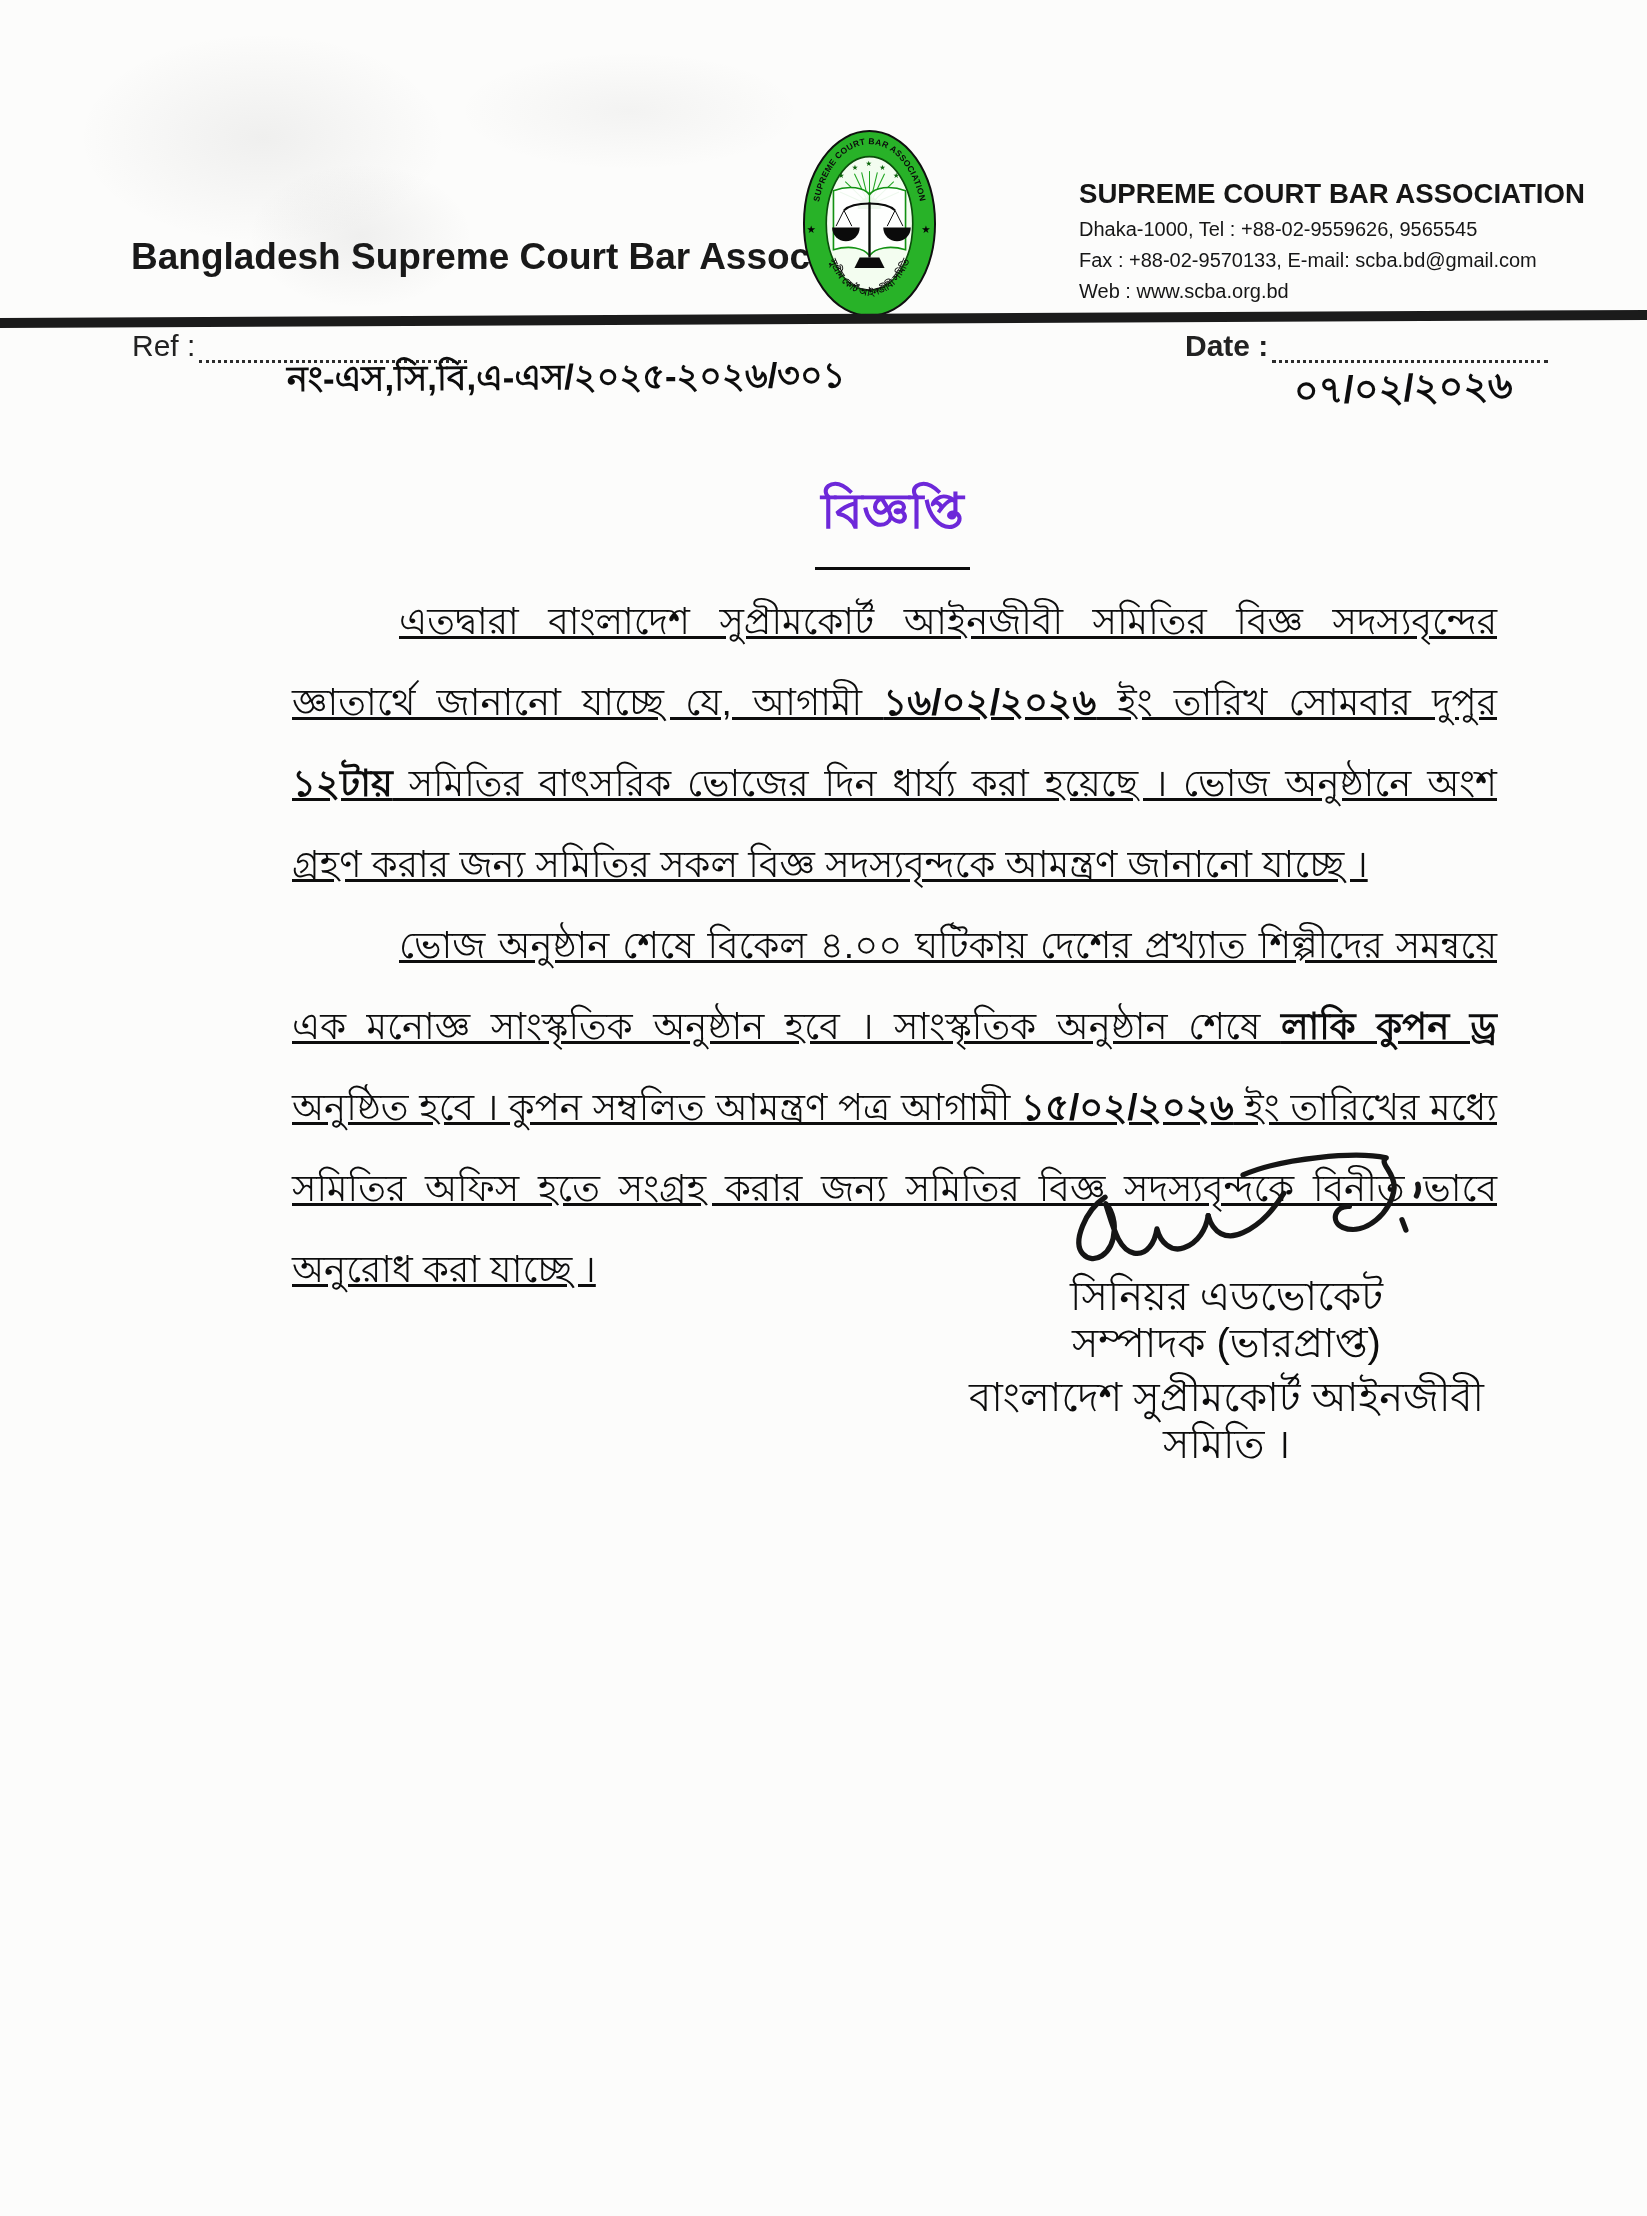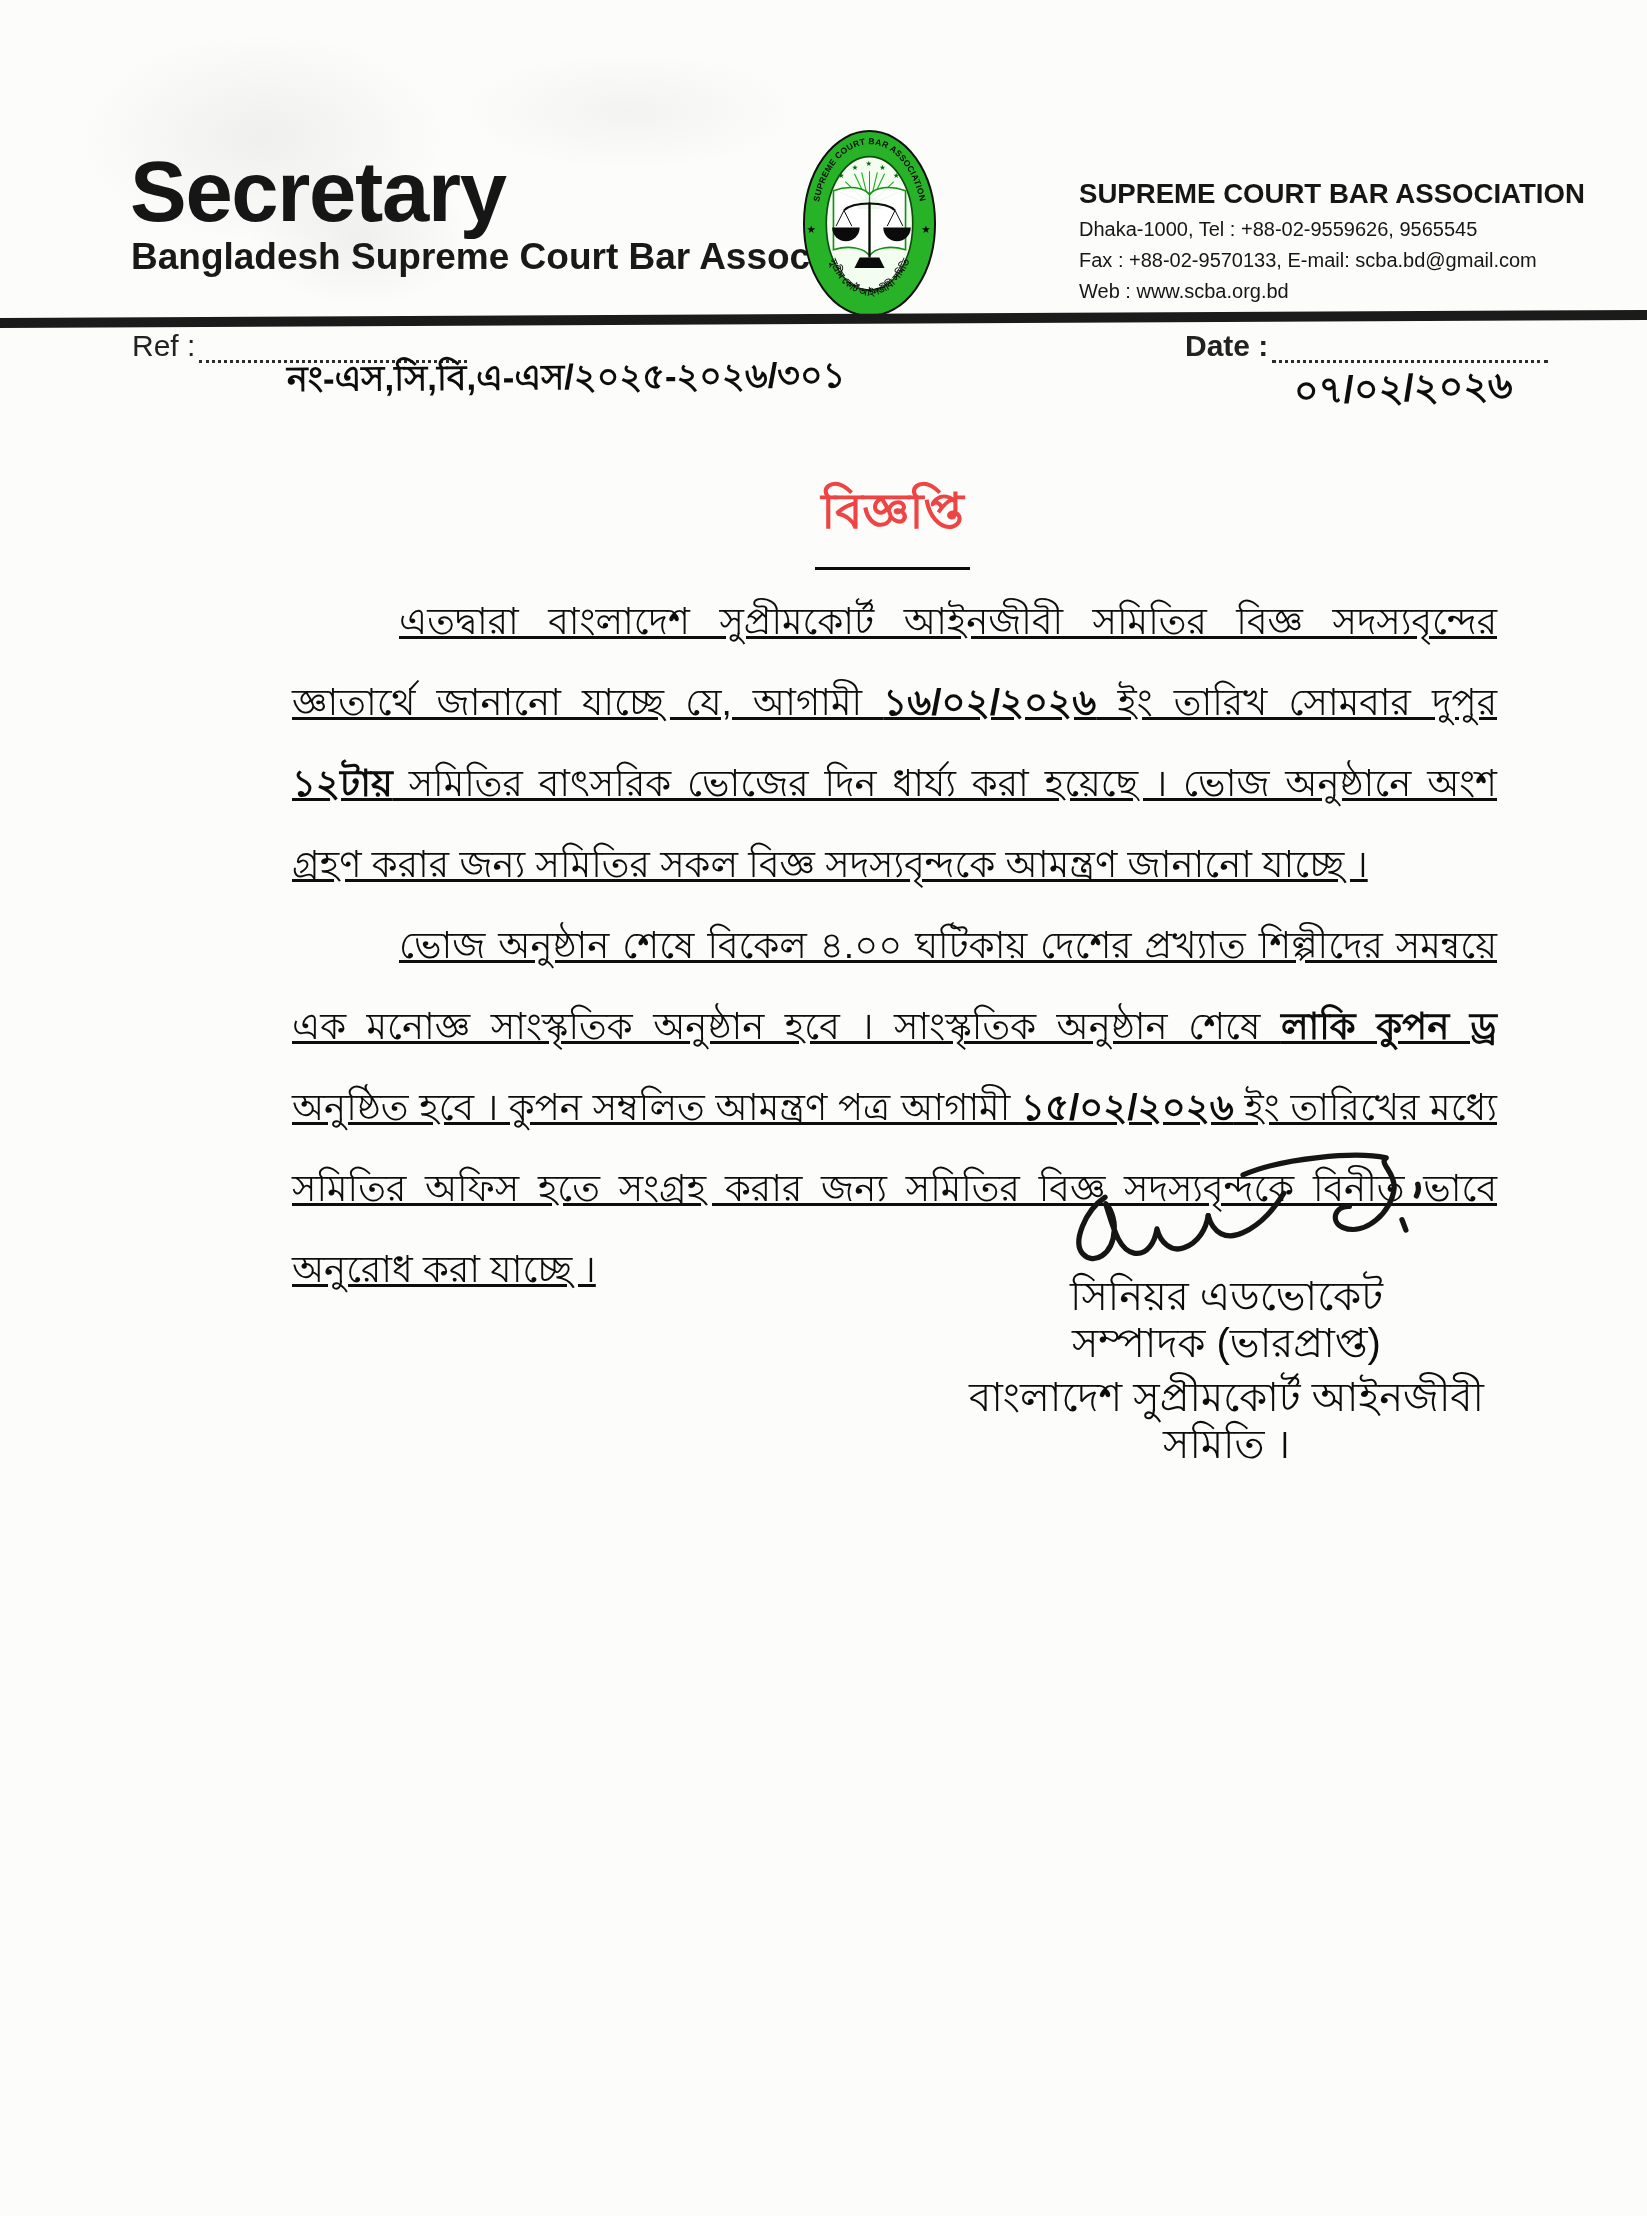--- a/index.html
+++ b/index.html
@@ -39,21 +39,21 @@
   .leader-ref  { width:268px; }
   .leader-date { width:276px; }
   .ref-value { position:absolute; left:287px; top:350px; font-size:35px; font-weight:bold;
     color:#0d0d0d; transform:rotate(-0.4deg); white-space:nowrap; }
   .date-value { position:absolute; left:1294px; top:358px; font-size:38px; font-weight:bold;
     color:#0d0d0d; transform:rotate(-1.6deg); white-space:nowrap; }
 
   
   .notice-title-wrap { position:absolute; left:0; top:474px; width:1647px; text-align:center; }
   .notice-title { display:inline-block; transform:translateX(69px);
-    font-size:49px; font-weight:bold; color:#ef4444;
+    font-size:49px; font-weight:bold; color:#6d28d9;
     border-bottom:3.3px solid #0c0c0c; padding:0 6.6px 10.5px 6.6px; }
 
   .body-text { position:absolute; left:292px; top:581px; width:1205px;
     font-size:37px; line-height:81px; text-align:justify; color:#0d0d0d; }
   .body-text p { margin:0; text-indent:107px;text-decoration:underline; }
   .b { font-weight:bold; }
 
   
   .signature { position:absolute; left:1042px; top:1146px; width:381px; height:138px; }
   .sig-block { position:absolute; left:938px; top:1273px; width:577px;
@@ -64,21 +64,20 @@
 </style>
 </head>
 <body>
 
 <div class="page">
 
   <div class="ghost g1"></div>
   <div class="ghost g2"></div>
   <div class="ghost g3"></div>
 
-  <div class="sec-title">Secretary</div>
   <div class="sec-sub">Bangladesh Supreme Court Bar Association</div>
 
   <svg class="logo" viewBox="0 0 206 288" aria-hidden="true">
     <ellipse cx="103" cy="144" rx="100" ry="141" fill="#28b228" stroke="#101010" stroke-width="3"></ellipse>
     <ellipse cx="103" cy="144" rx="66" ry="102" fill="#f3fdf0" stroke="#0c4d0c" stroke-width="2.5"></ellipse>
     <defs>
       <path id="arcTop" d="M 23,144 A 80,121 0 0 1 183,144" fill="none"></path>
       <path id="arcBot" d="M 32,144 A 71,110 0 0 0 174,144" fill="none"></path>
     </defs>
     <text font-size="13" font-weight="bold" fill="#0b0b0b" letter-spacing="0.5">

